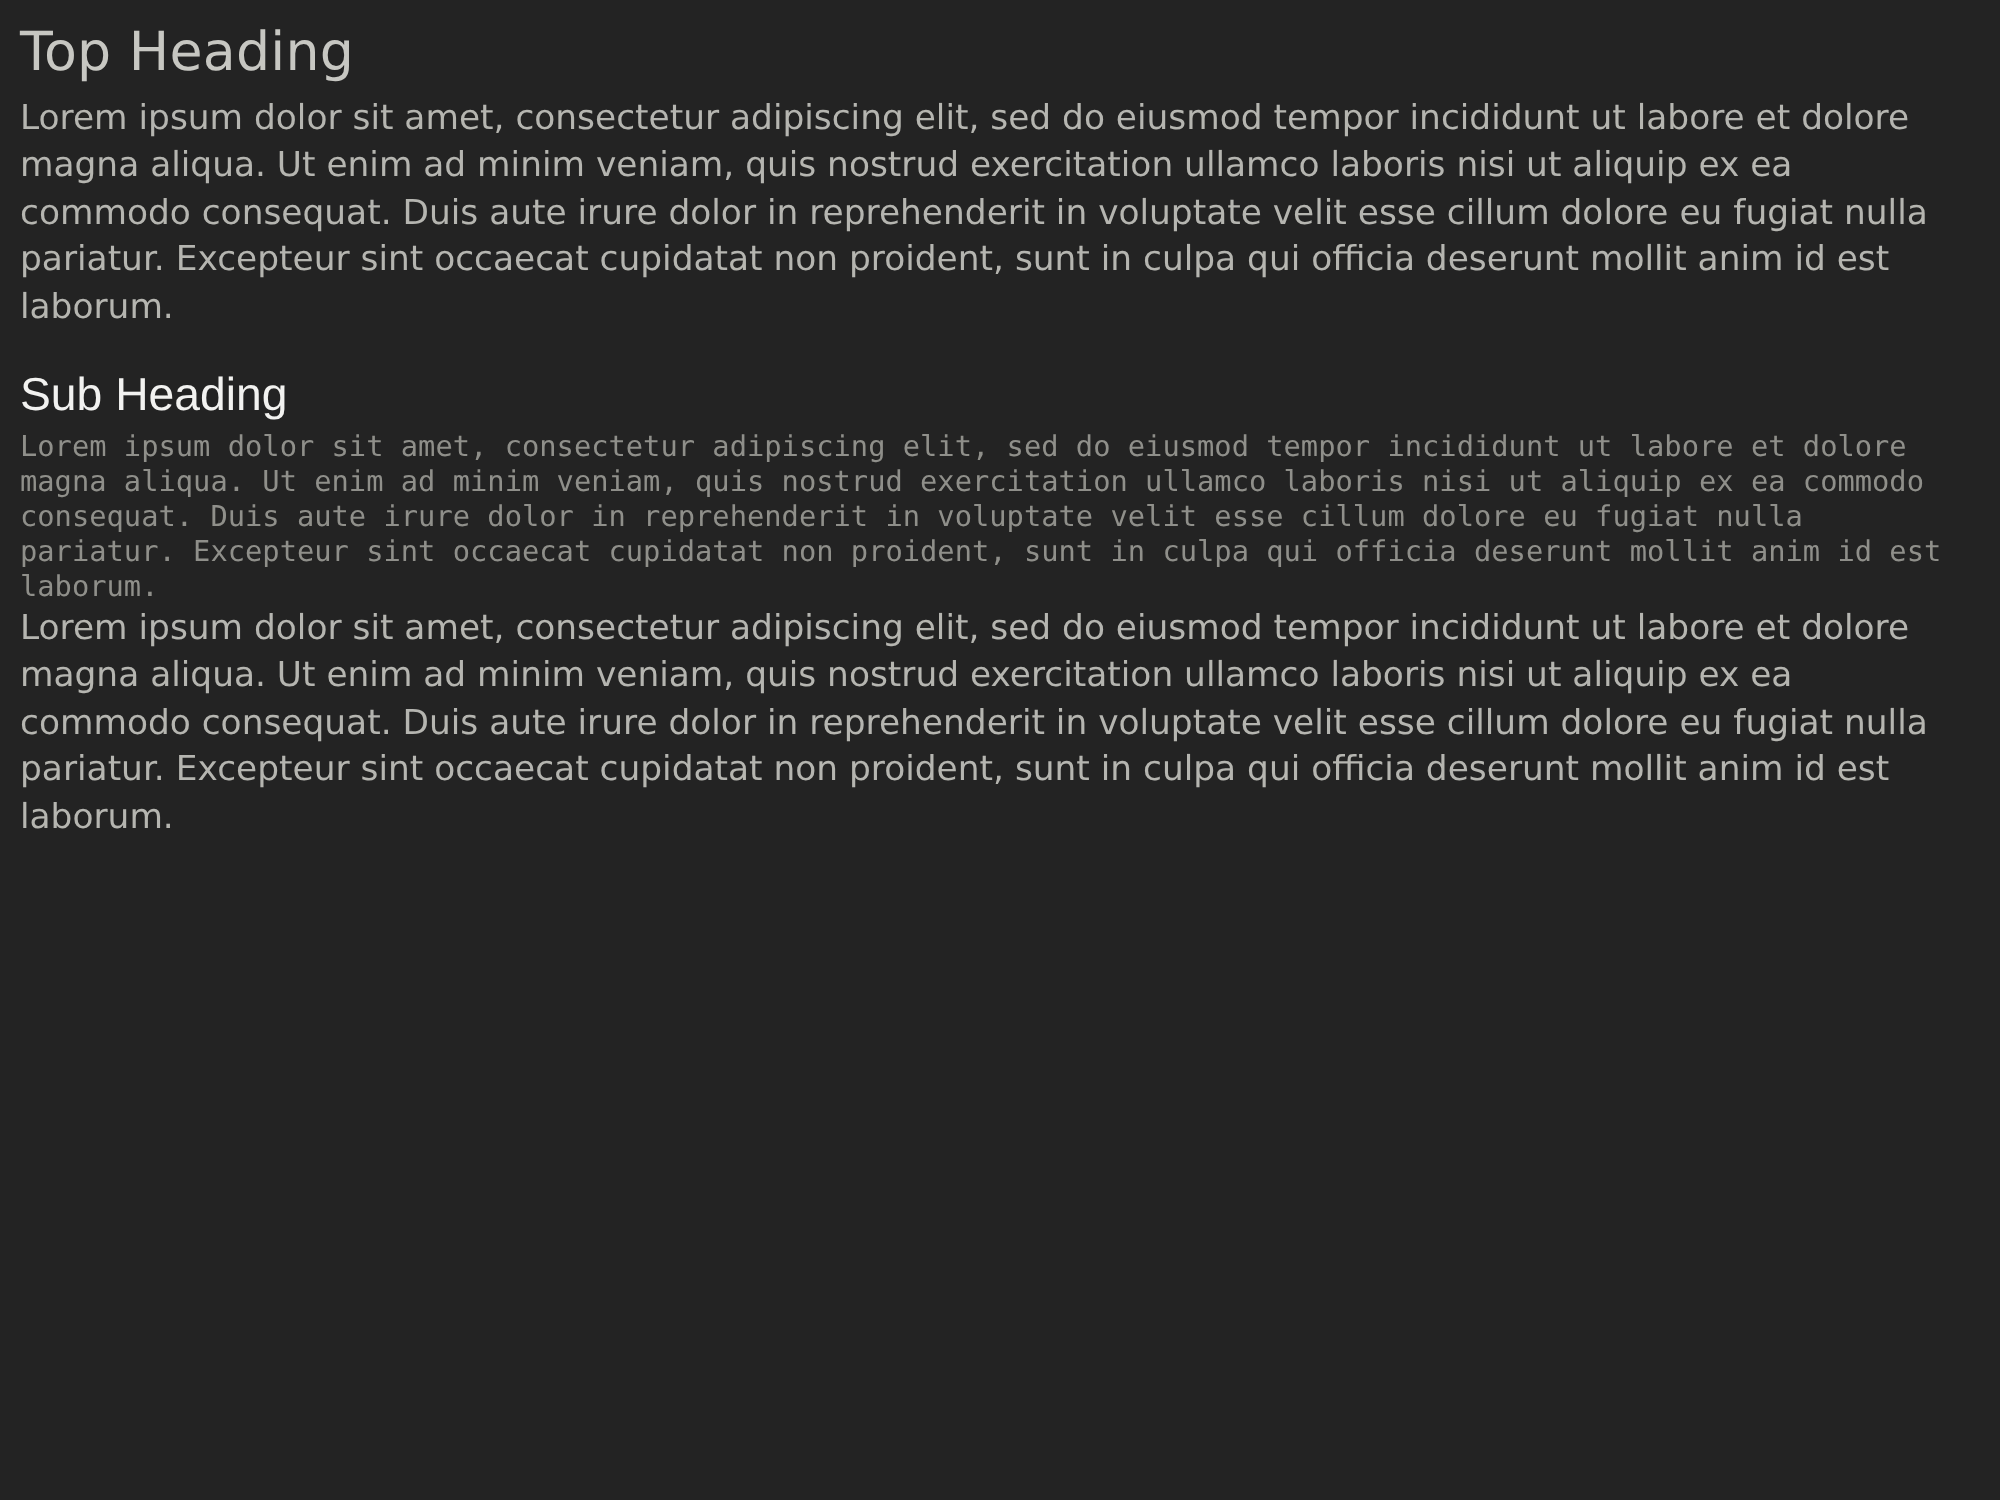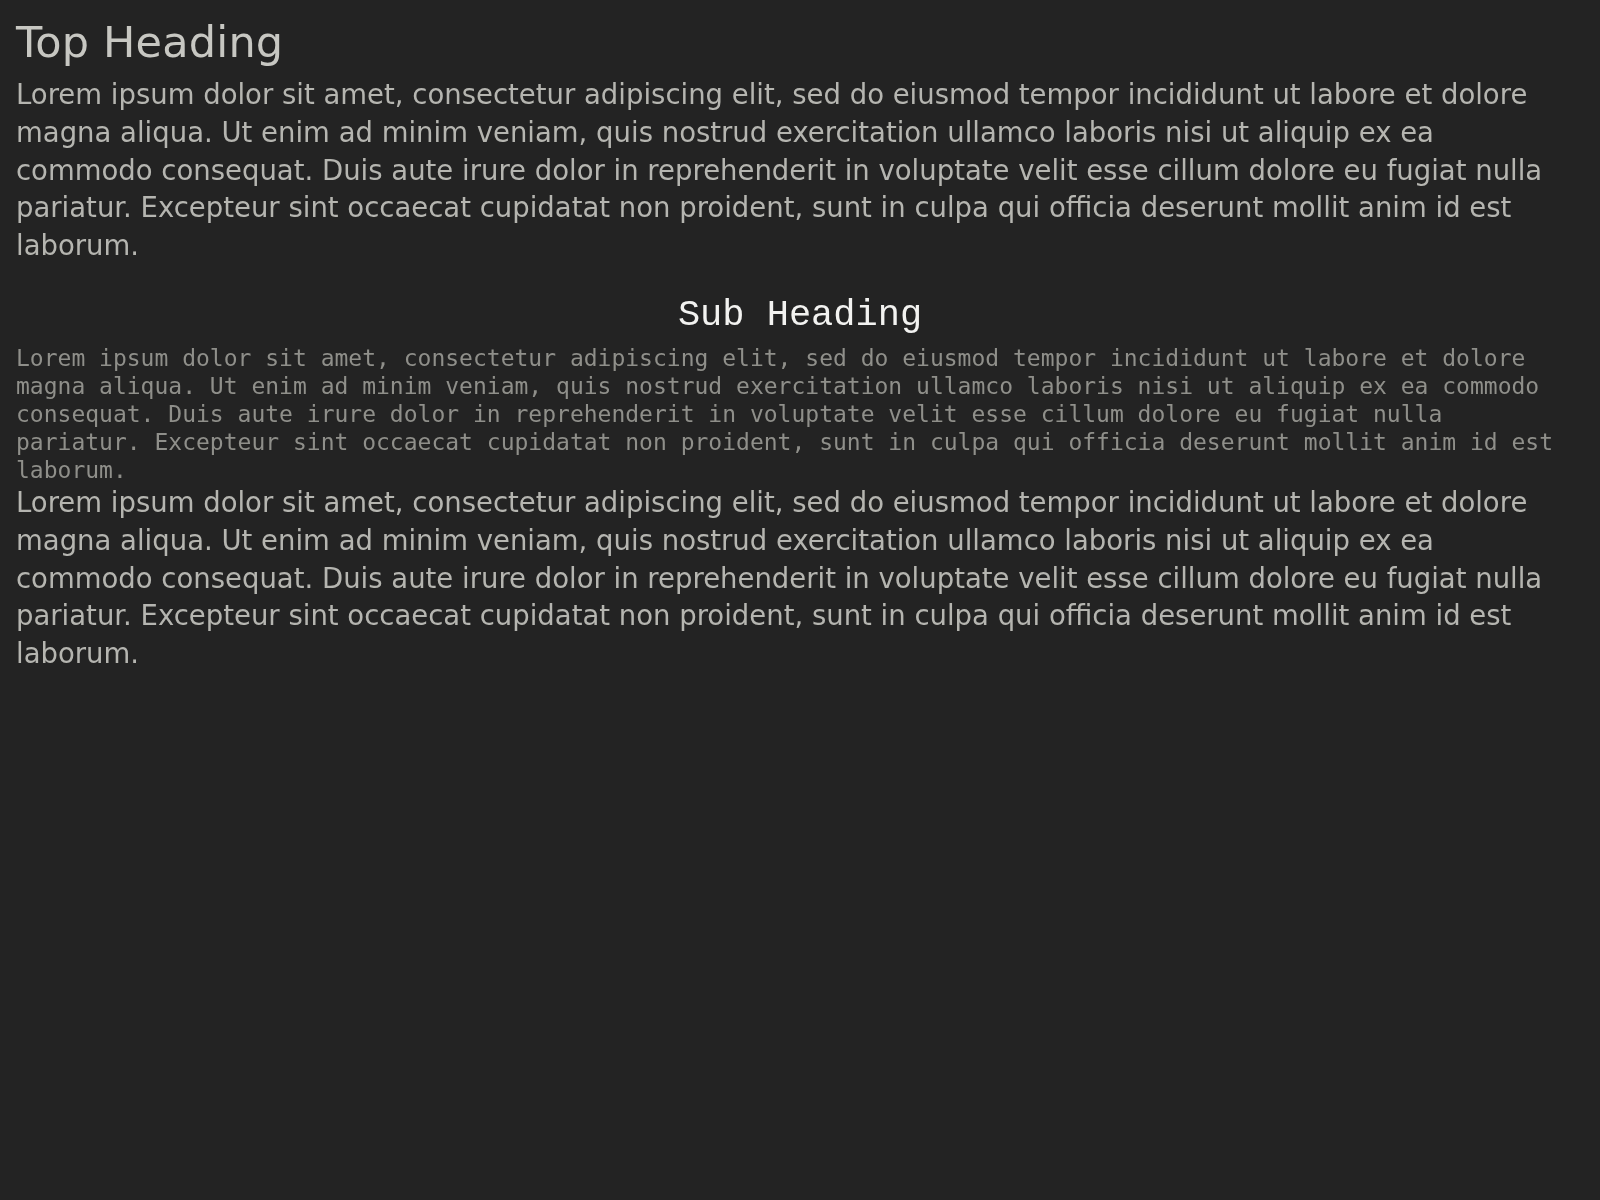--- a/index.html
+++ b/index.html
@@ -23,27 +23,26 @@
   .h1 {
     font-family: "DejaVu Sans", sans-serif;
     font-size: 43px;
     font-weight: 400;
     color: #c7c7c2;
     line-height: 1.22;
     margin: 0 0 8px 0;
     letter-spacing: 0.2px;
   }
   .h2 {
-    font-family: Liberation Mono, monospace;
+    font-family: Liberation Sans, sans-serif;
     font-size: 37px;
     font-weight: 400;
     color: #f2f2f0;
     line-height: 1.22;
     margin: 28px 0 6px 0;
-    text-align: center;
   }
   .body-text {
     font-family: "DejaVu Sans", sans-serif;
     font-size: 27.5px;
     font-weight: 400;
     color: #b5b5b0;
     line-height: 1.37;
     margin: 0;
     max-width: 1545px;
   }

